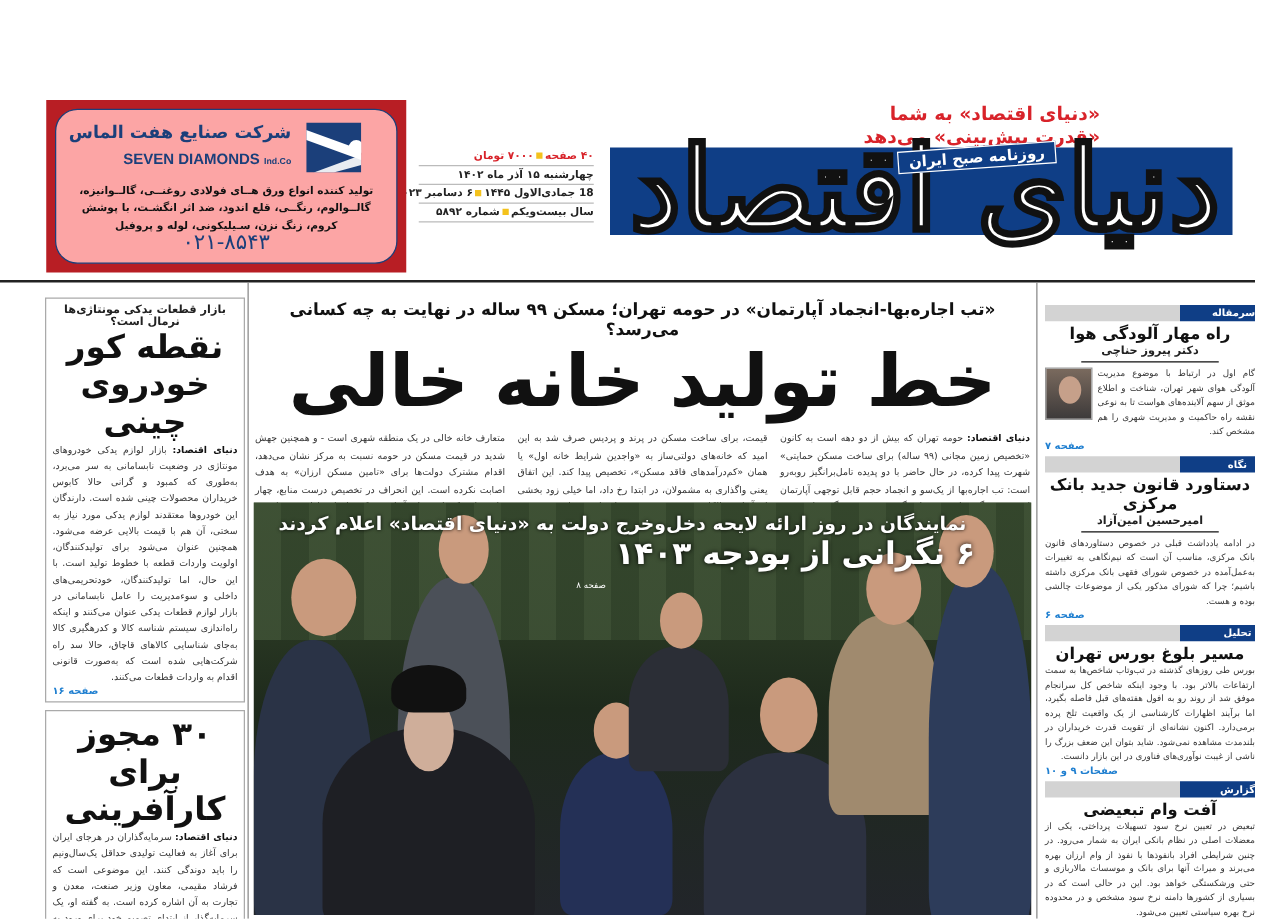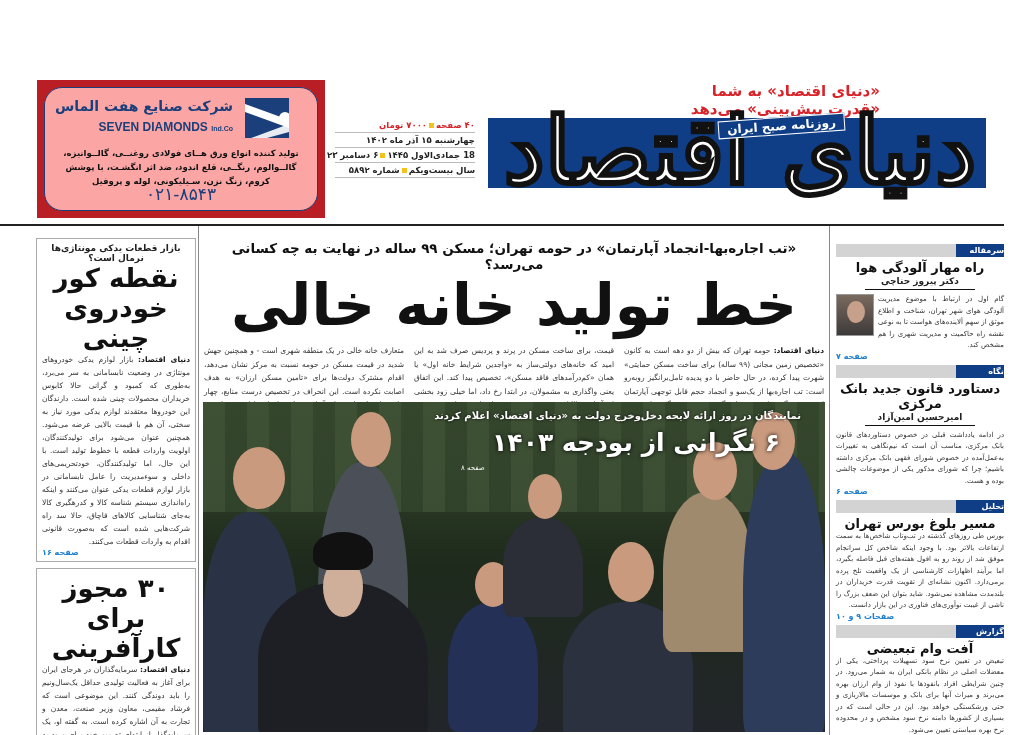--- a/index.html
+++ b/index.html
@@ -52,28 +52,28 @@
   .cols { display: flex; gap: 10px; margin-top: 6px; padding: 0 4px; }
   .col { flex: 1; font-size: 7.5px; line-height: 13.5px; color: #333; text-align: justify; }
   .col b { color: #111; }
 
   .photo { position: absolute; left: 203px; top: 402px; width: 622px; height: 330px; overflow: hidden;
            background: linear-gradient(180deg, #3a4a2c 0%, #2b3a24 25%, #1e2a1c 50%, #22252a 100%); }
   .photo .wall { position: absolute; left: 0; top: 0; width: 100%; height: 110px;
                  background: repeating-linear-gradient(90deg, #3f5236 0 22px, #33452c 22px 44px); opacity: .85; }
   .person { position: absolute; border-radius: 48% 48% 10% 10%; }
   .head { position: absolute; border-radius: 50%; background: #c99a7d; }
-  .photo-kicker { position: absolute; right: 24px; top: 8px; font-size: 10px; font-weight: bold; color: #fff; direction: rtl; text-shadow: 0 0 3px #000; }
+  .photo-kicker { position: absolute; right: 52px; top: 8px; font-size: 15px; font-weight: bold; color: #fff; direction: rtl; text-shadow: 0 0 3px #000; }
   .photo-head { position: absolute; right: 45px; top: 26px; font-size: 25px; font-weight: bold; color: #fff; direction: rtl; text-shadow: 0 0 4px #000; }
   .photo-ref { position: absolute; left: 258px; top: 62px; font-size: 7px; color: #fff; }
 
   
   .right-col { position: absolute; left: 836px; top: 240px; width: 168px; direction: rtl; }
   .sec-bar { display: flex; height: 13px; margin-top: 4px; }
-  .sec-bar .lbl { width: 48px; background: #0f3e86; color: #fff; font-size: 8px; font-weight: bold; text-align: center; line-height: 13px; padding-left: 32px; }
+  .sec-bar .lbl { width: 60px; background: #0f3e86; color: #fff; font-size: 8px; font-weight: bold; text-align: center; line-height: 13px; padding-left: 32px; }
   .sec-bar .fill { flex: 1; background: #d3d3d3; }
   .r-head { text-align: center; font-size: 13px; font-weight: bold; color: #111; margin-top: 3px; }
   .r-author { text-align: center; font-size: 9px; font-weight: bold; color: #222; padding-bottom: 3px; border-bottom: 1.5px solid #111; width: 110px; margin: 1px auto 4px; }
   .r-body { font-size: 7px; line-height: 11.5px; color: #333; text-align: justify; }
   .r-with-img { display: flex; gap: 4px; }
   .portrait { width: 38px; height: 42px; flex: none; background: linear-gradient(180deg, #7a6a5e, #3d3a3a); position: relative; border: 1px solid #999; }
   .portrait::after { content: ""; position: absolute; left: 10px; top: 6px; width: 18px; height: 22px; border-radius: 50%; background: #c6a08a; }
 </style>
 </head>
 <body>

